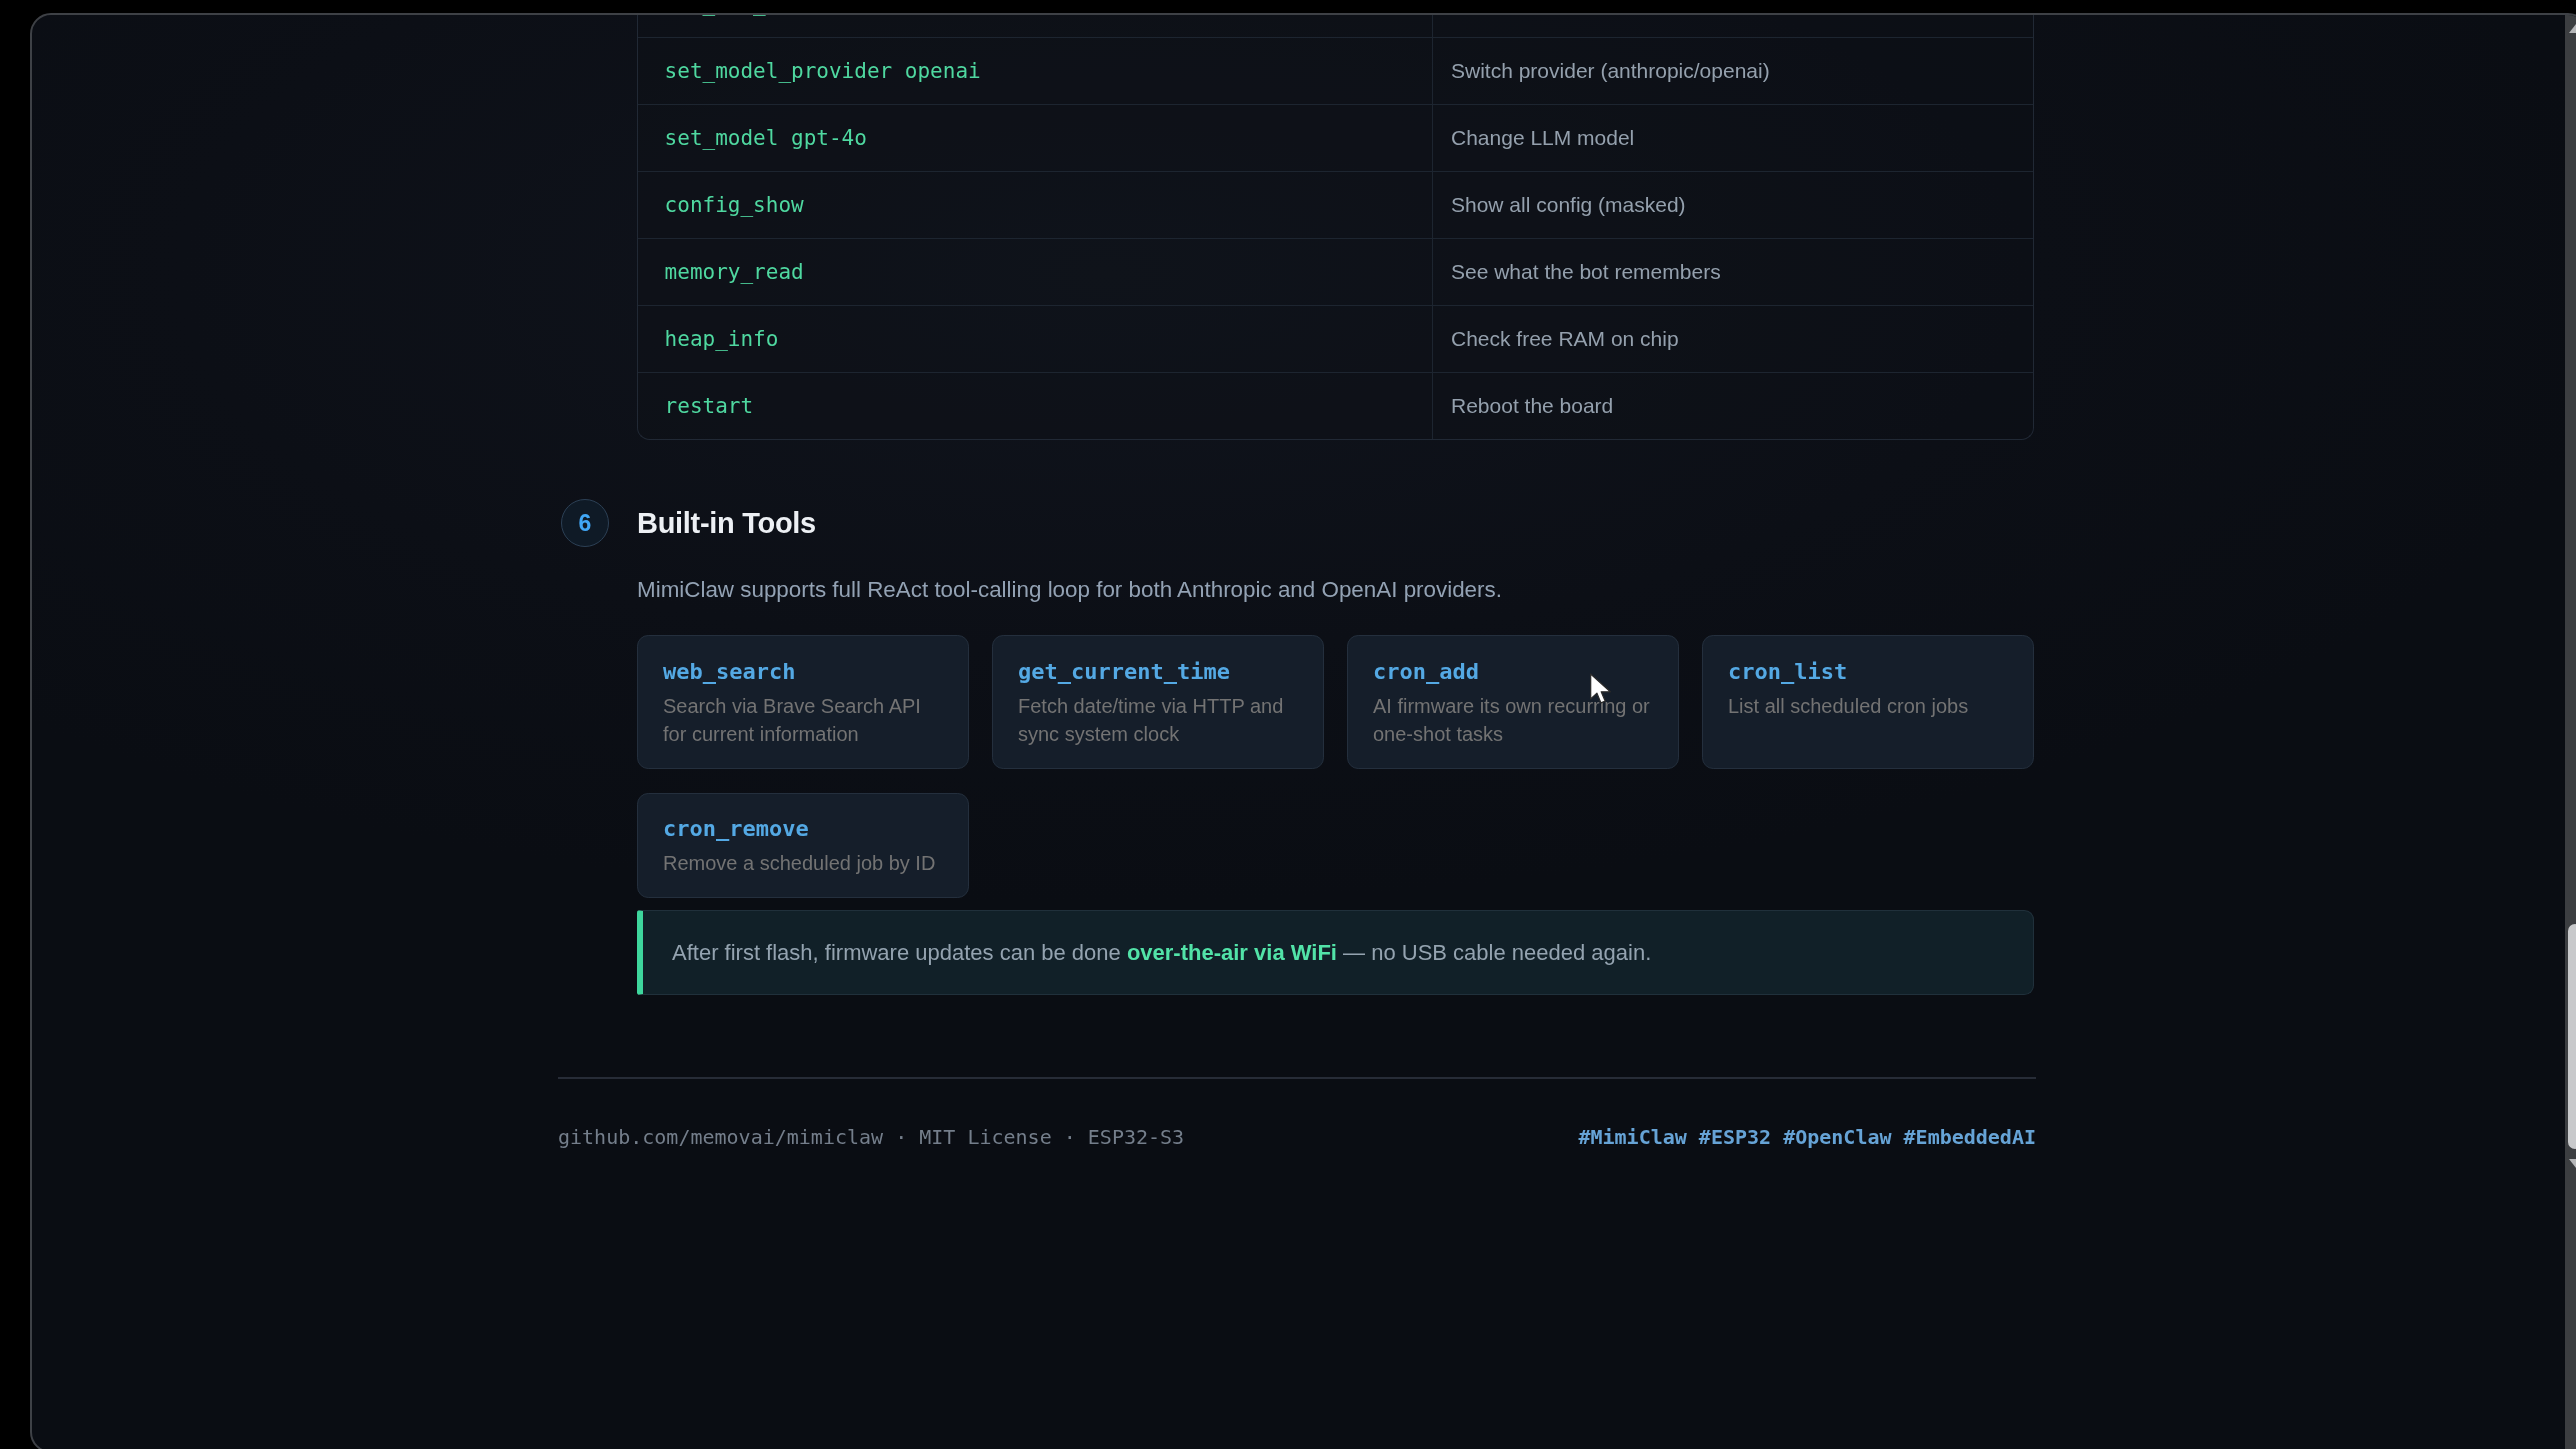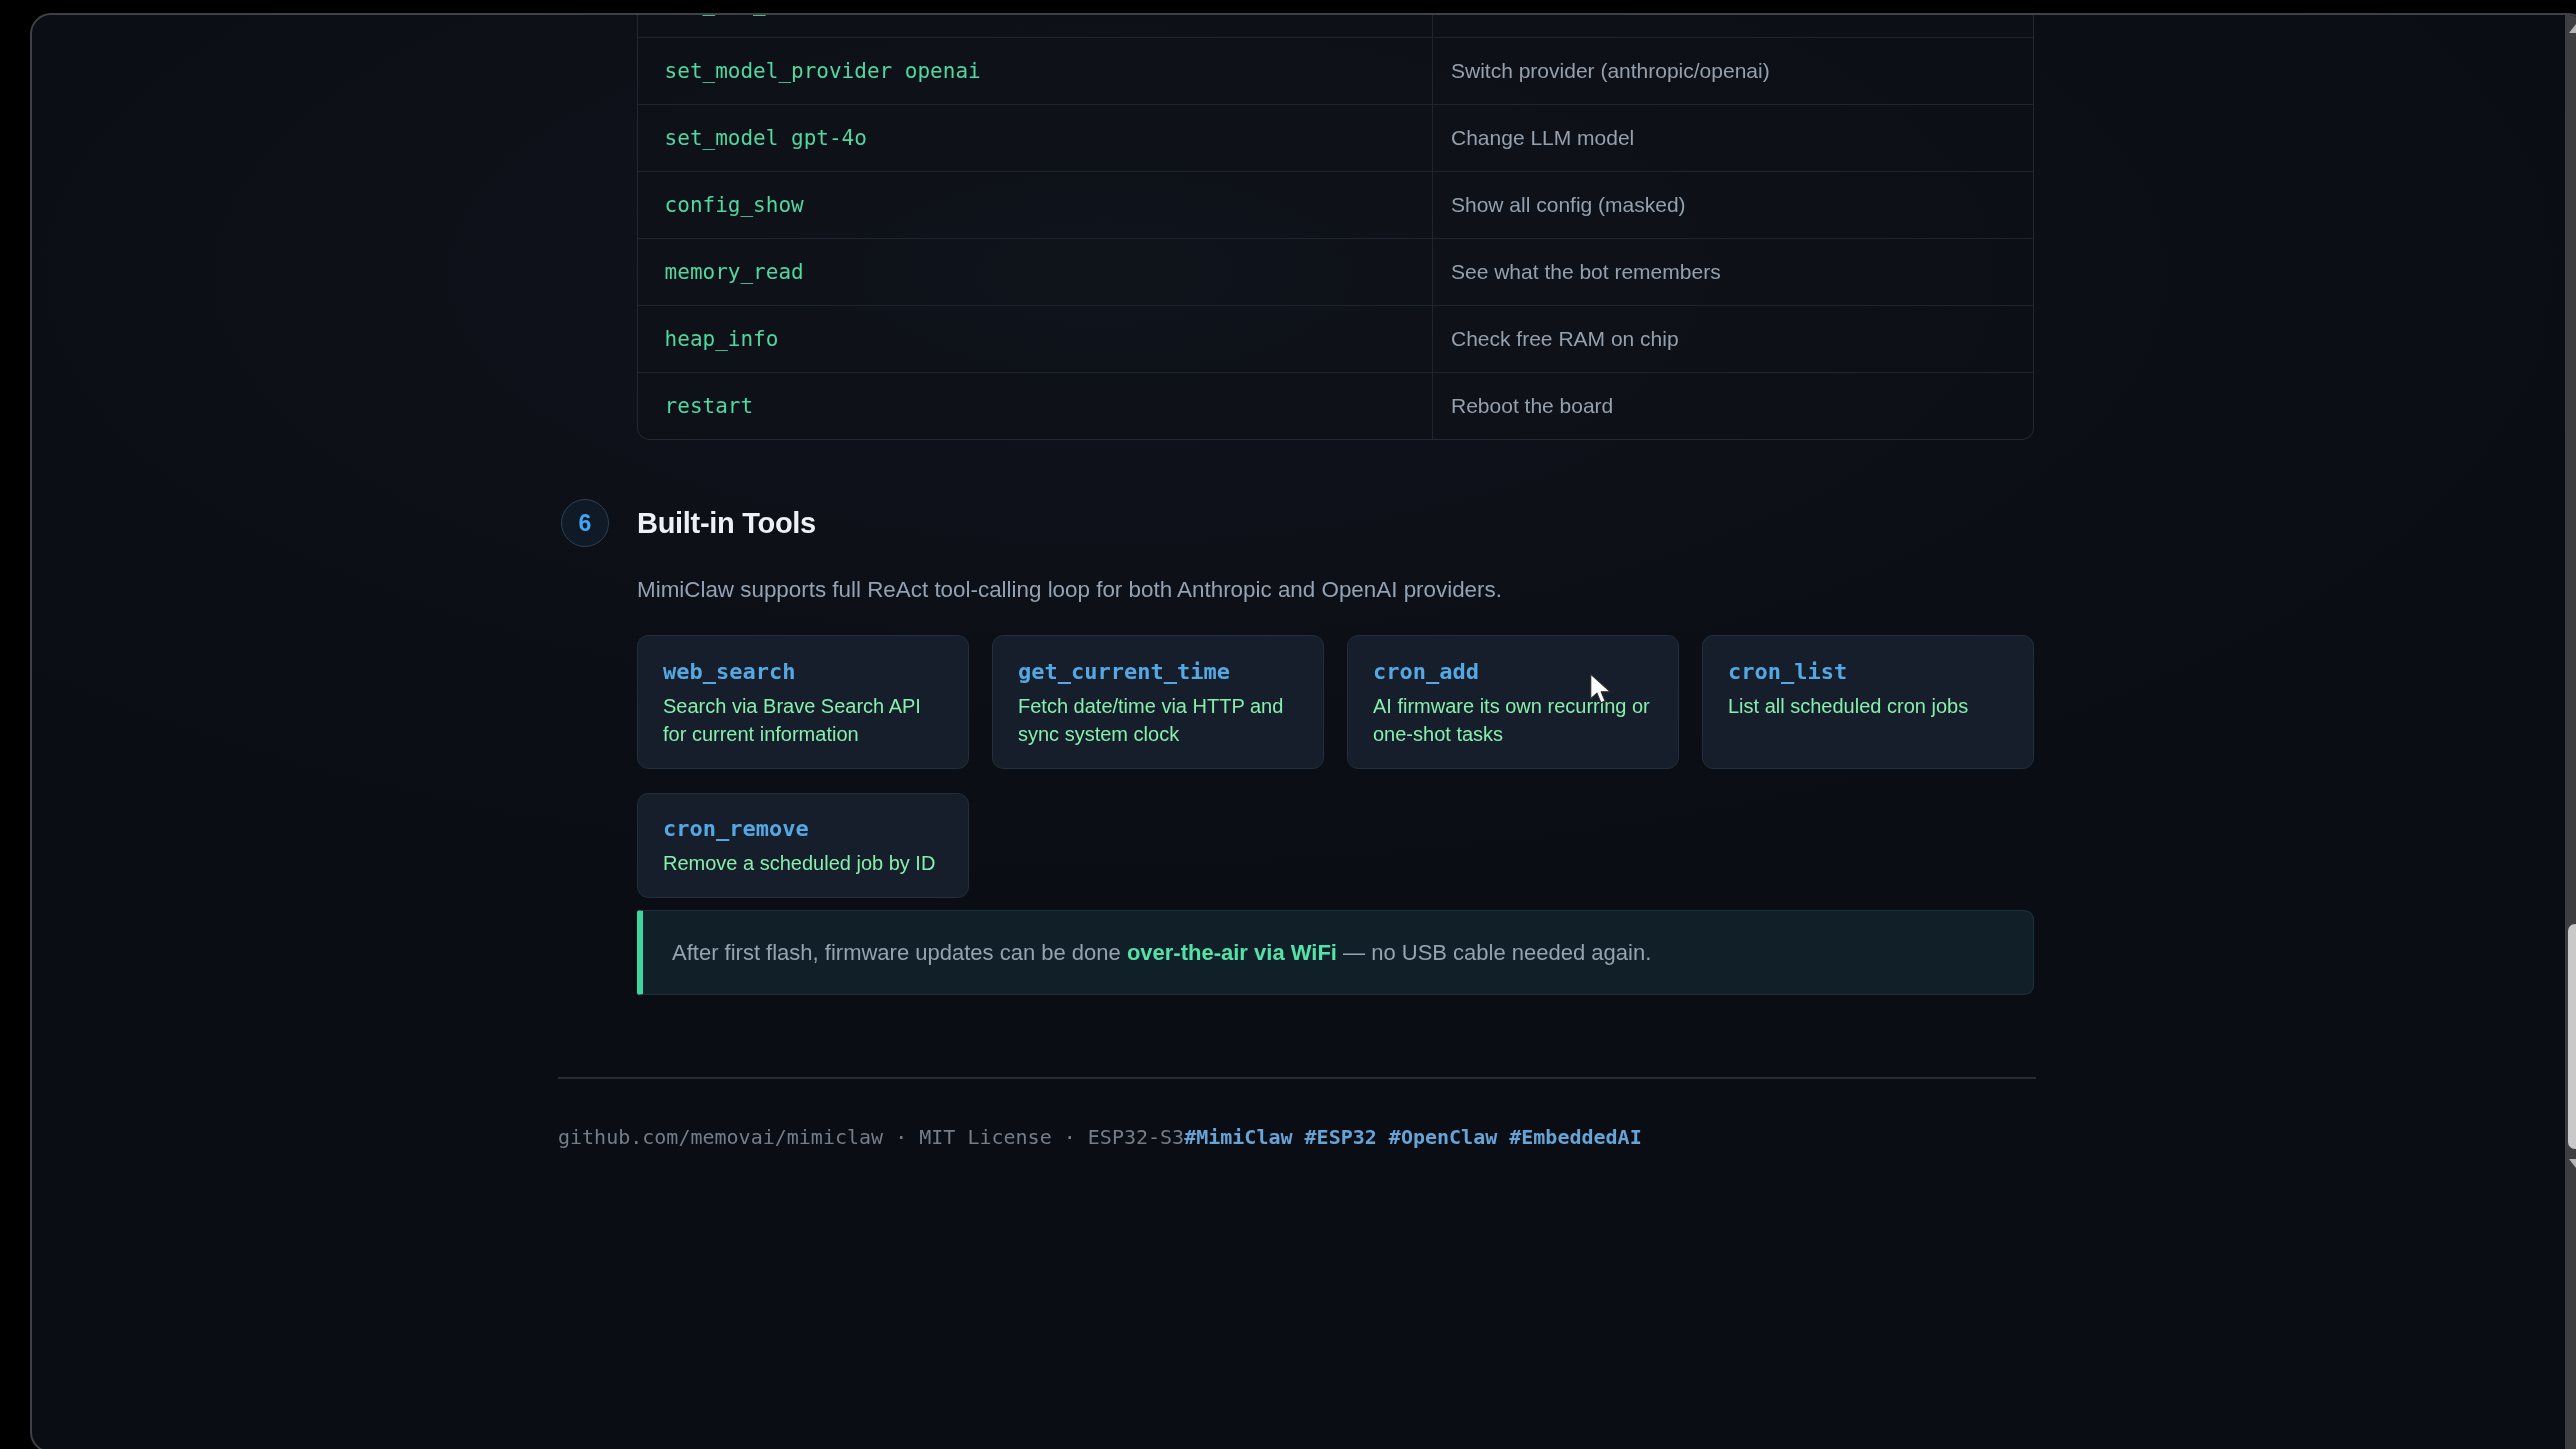--- a/index.html
+++ b/index.html
@@ -98,21 +98,21 @@
     border-radius: 11.2px;
     padding: 22.4px 25px 19.6px 25px;
   }
   .tool-name {
     color: #54a9e4;
     font-size: 22px;
     font-weight: 700;
     margin-bottom: 8.4px;
   }
   .tool-desc {
-    color: #86efac;
+    color: #737373;
     font-size: 20px;
     line-height: 28px;
   }
 
   
   .callout {
     position: absolute;
     left: 605px; top: 895px;
     width: 1397px;
     min-height: 85px;
@@ -138,20 +138,21 @@
     position: absolute;
     left: 526px; top: 1062px;
     width: 1478px; height: 1.4px;
     background: #272c37;
   }
   .footer {
     position: absolute;
     left: 526px; top: 1110px;
     width: 1478px;
     display: flex;
+    justify-content: space-between;
     align-items: center;
     font-size: 20px;
     line-height: 25px;
   }
   .footer-left { color: #747e8b; }
   .footer-tags { color: #66a3d6; font-weight: 600; }
 
   
   .scrollbar-track {
     position: absolute;

